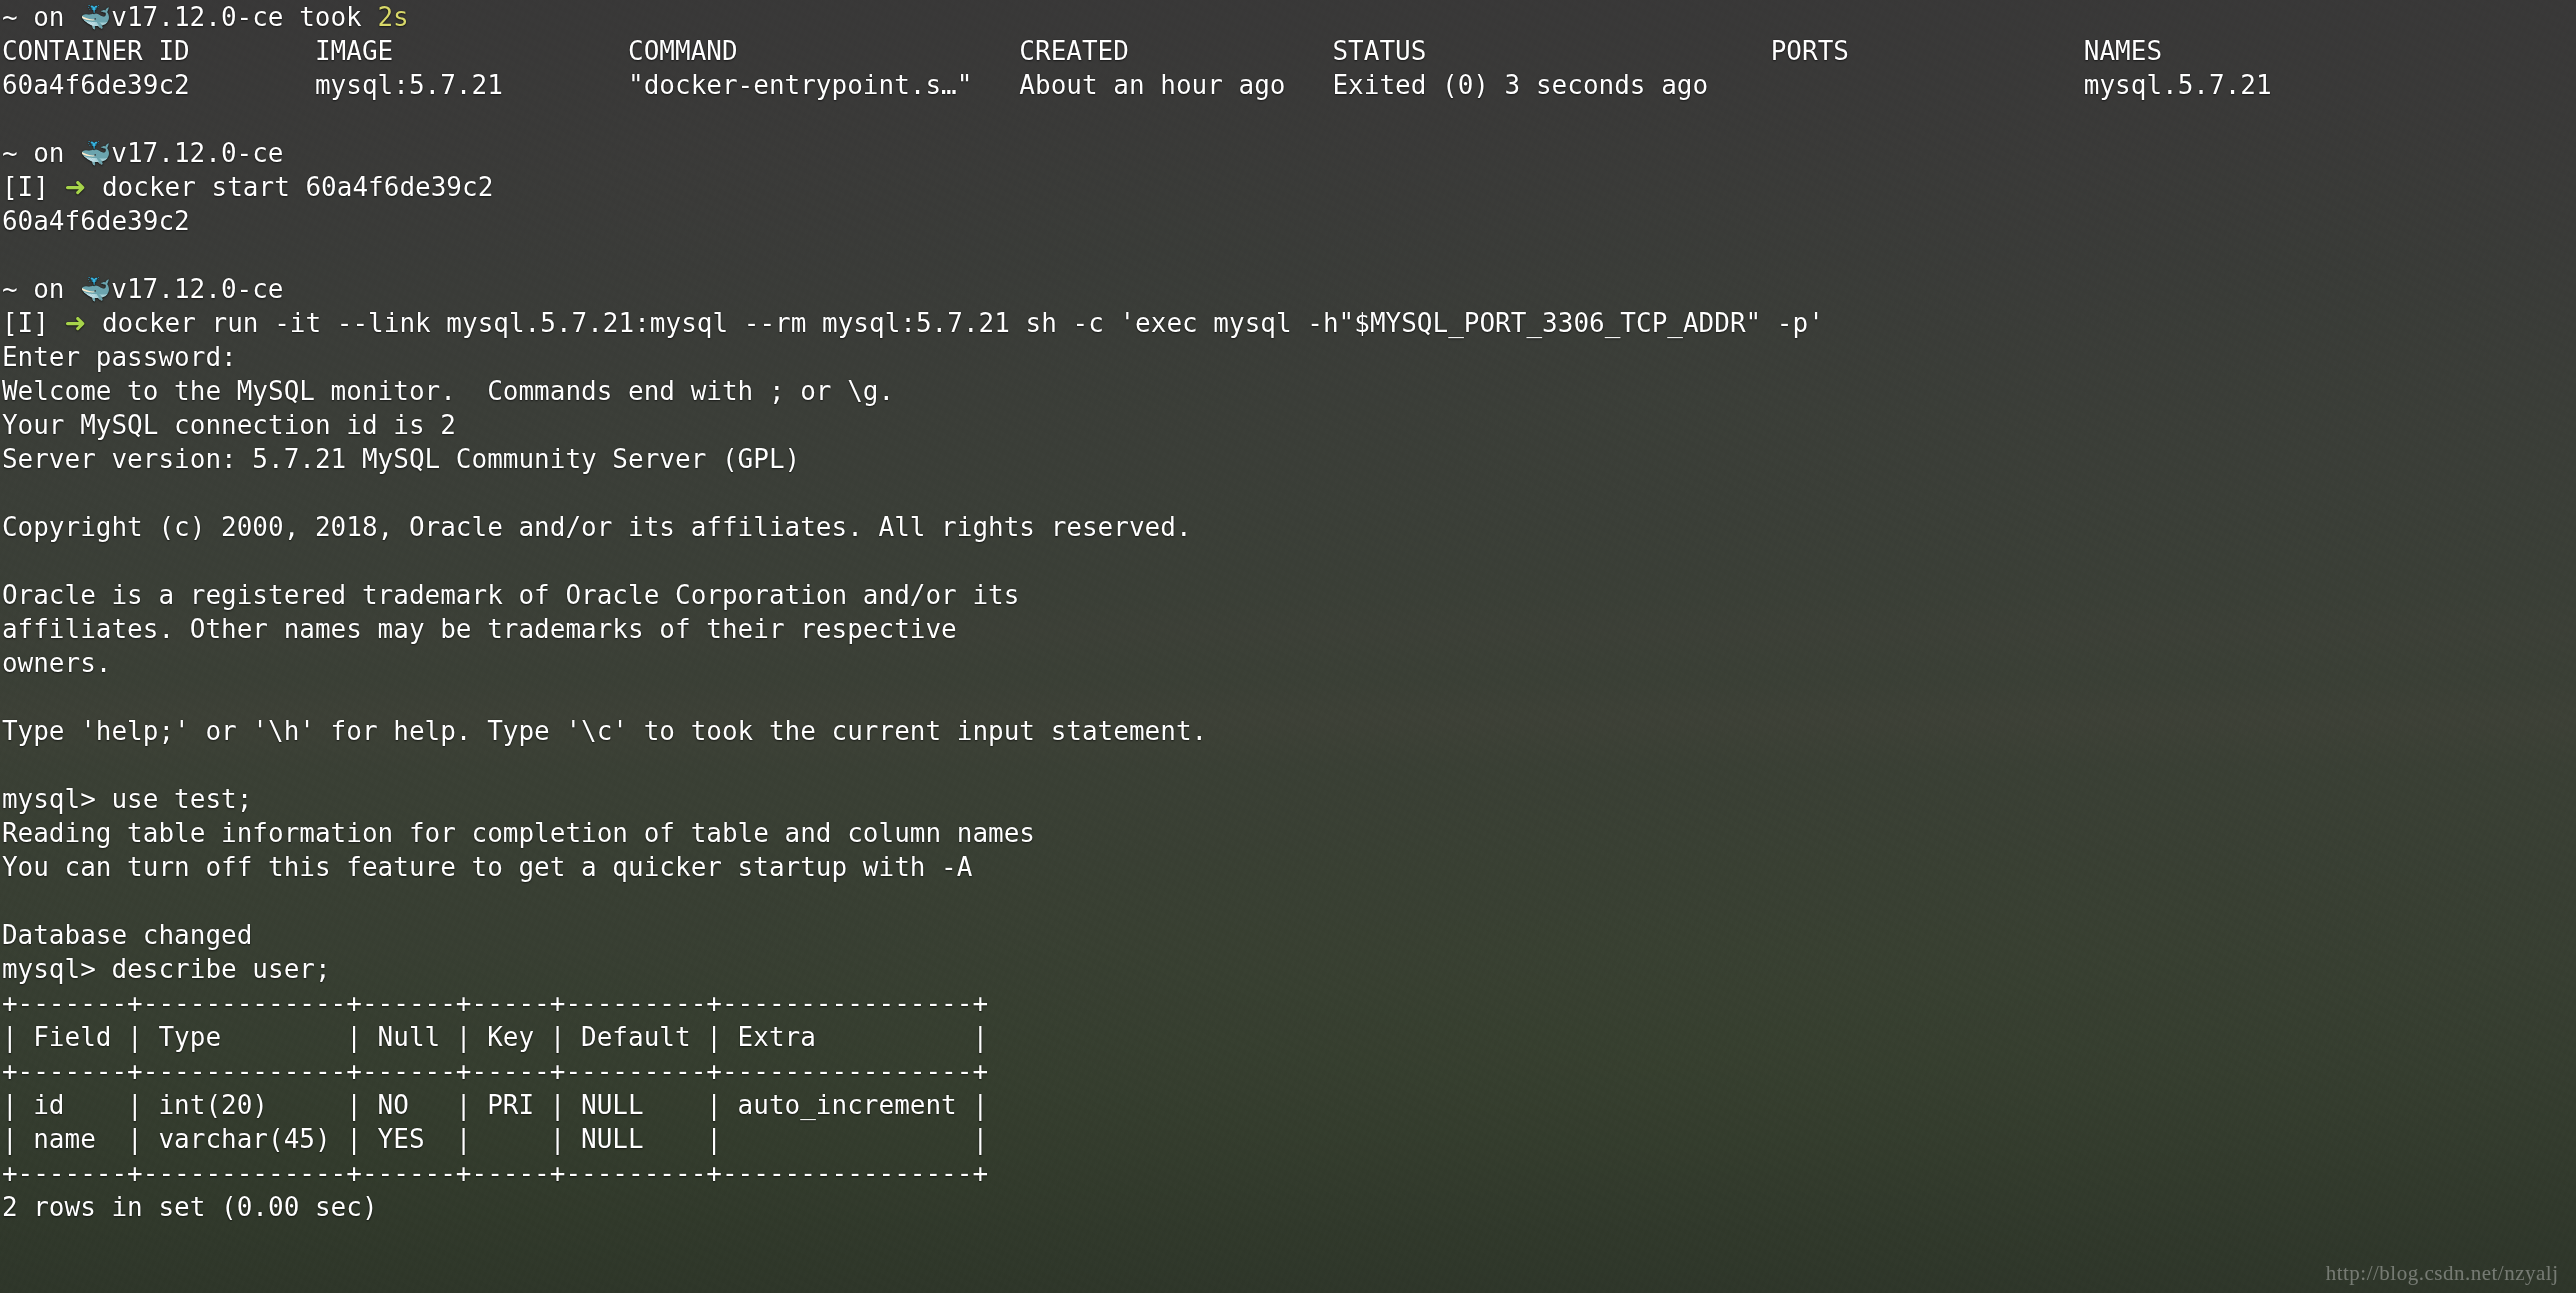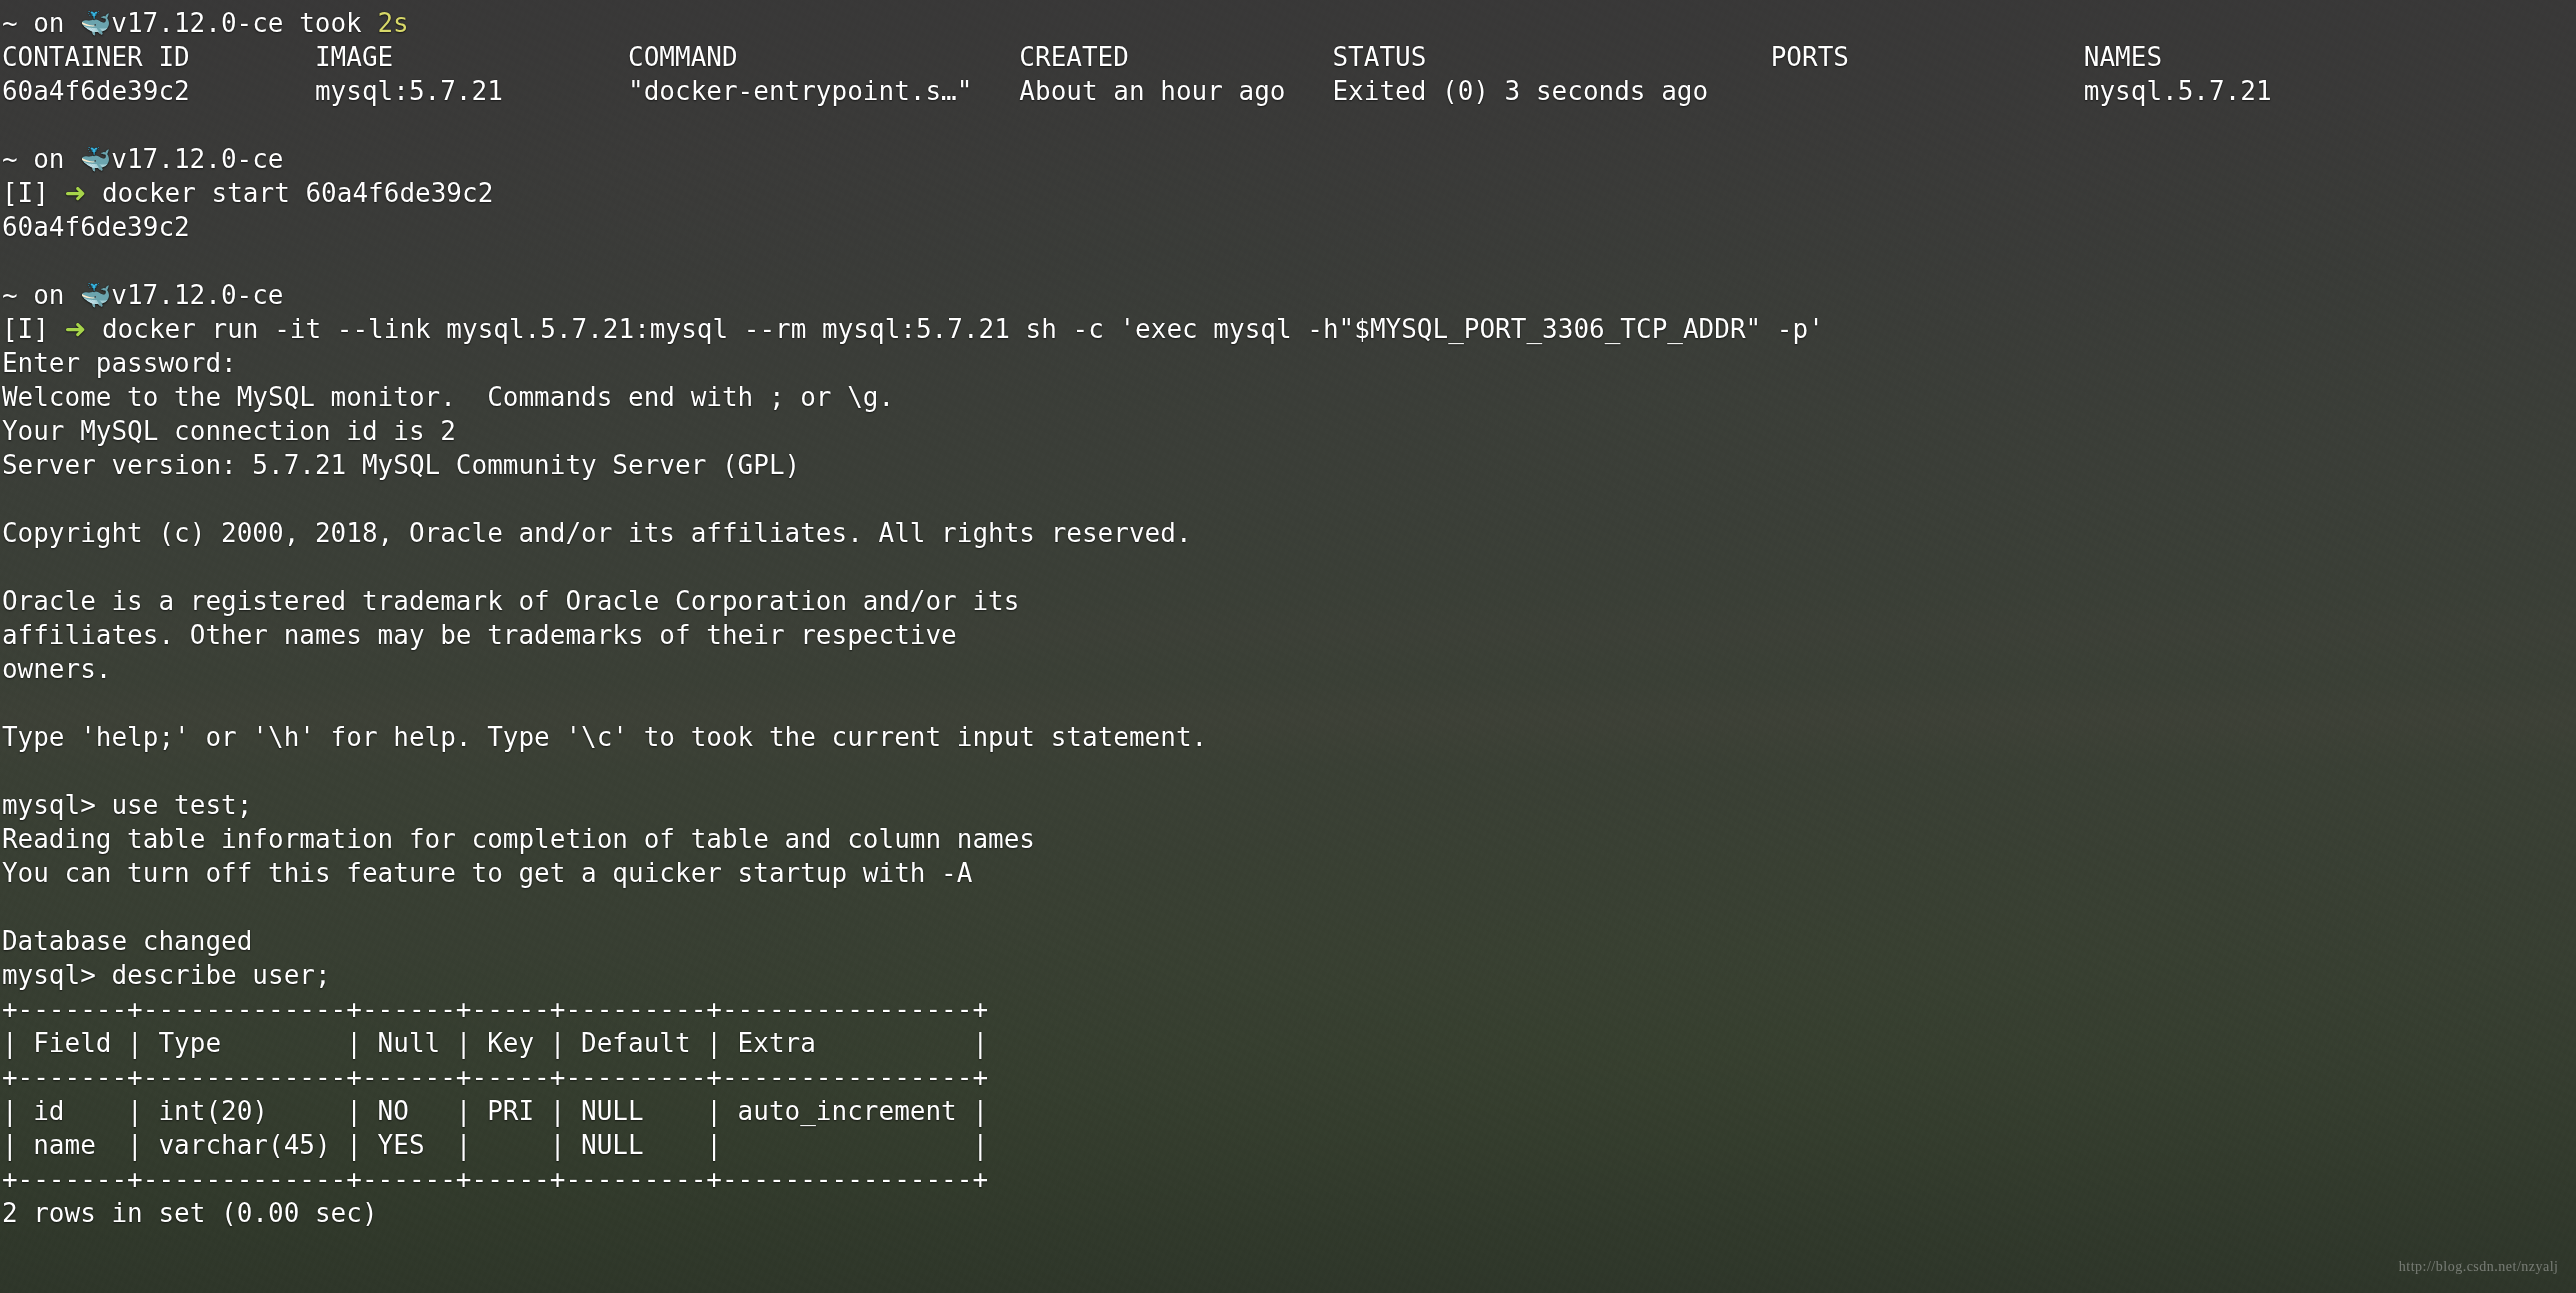--- a/index.html
+++ b/index.html
@@ -7,21 +7,21 @@
     padding: 0;
     background: #2f3133;
   }
   #terminal {
     position: relative;
     width: 2576px;
     height: 1294px;
     overflow: hidden;
     font-family: "DejaVu Sans Mono", "Liberation Mono", monospace;
     font-size: 26px;
-    line-height: 46px;
+    line-height: 34px;
     letter-spacing: 0px;
     color: #ffffff;
     background: #3a3b3d;
   }
   
   #wallpaper {
     position: absolute;
     inset: 0;
     z-index: 0;
     background:
@@ -93,21 +93,21 @@
   .arrow {
     color: #a7d44b;
     font-family: "DejaVu Sans", sans-serif;
   }
   #watermark {
     position: absolute;
     right: 17.5px;
     bottom: 3.9px;
     z-index: 3;
     font-family: "Liberation Serif", "DejaVu Serif", serif;
-    font-size: 14px;
+    font-size: 21px;
     color: rgba(225,225,225,0.40);
     letter-spacing: 0.5px;
     white-space: pre;
     margin-left: 19px;
   }
 </style>
 </head>
 <body>
 
 <div id="terminal">

